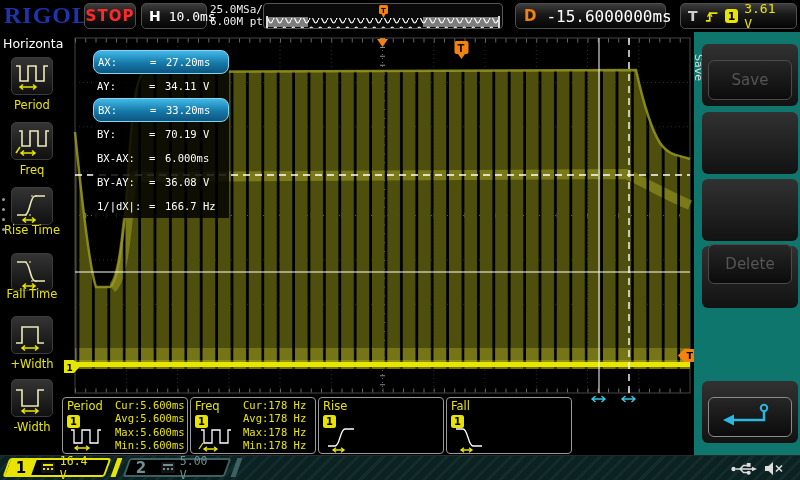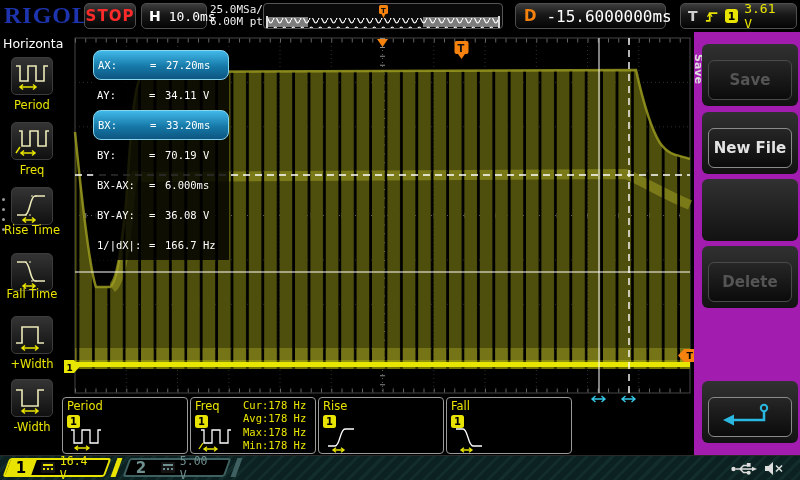--- a/index.html
+++ b/index.html
@@ -35,26 +35,26 @@
   #leftbar .title{position:absolute;left:3px;top:4px;color:#fff;font-size:12.5px;}
   .lbtn{position:absolute;left:11px;width:42px;height:38px;box-sizing:border-box;
         background:linear-gradient(180deg,#343434,#101010);border:1px solid #3c3c3c;
         border-radius:5px;display:flex;align-items:center;justify-content:center;}
   .llab{position:absolute;width:64px;text-align:center;color:#e8e400;font-size:11.5px;}
   .dot{position:absolute;left:2px;width:3px;height:3px;border-radius:50%;background:#999;}
   
   #display{left:64px;top:32px;width:630px;height:423px;background:#000;}
   #cursorbox{position:absolute;left:29px;top:18px;width:136px;background:rgba(0,0,0,0.82);
              font-family:"DejaVu Sans Mono",monospace;font-size:10.5px;color:#fff;}
-  .crow{display:flex;height:30px;align-items:center;box-sizing:border-box;padding:0 4px;}
+  .crow{display:flex;height:24px;align-items:center;box-sizing:border-box;padding:0 4px;}
   .crow .l{width:52px;}.crow .e{width:16px;}.crow .v{flex:1;}
   .crow.hl{background:linear-gradient(180deg,#41b9e9 0%,#1679a8 55%,#0d5580 100%);
            border:1px solid #86d6f0;border-radius:8px;}
   
-  #rightbar{left:694px;top:32px;width:106px;height:423px;background:#a21caf;font-weight:bold;}
+  #rightbar{left:694px;top:32px;width:106px;height:423px;background:#0f766e;}
   #rightbar .tab{position:absolute;left:-2px;top:22px;color:#ddd;font-size:11px;
                  writing-mode:vertical-rl;}
   .plate{position:absolute;left:8px;width:96px;height:62px;border-radius:6px;
          background:linear-gradient(180deg,#313131,#121212);}
   .rbtn{position:absolute;left:14px;width:84px;height:40px;box-sizing:border-box;
         background:linear-gradient(180deg,#262626,#0b0b0b);border:1px solid #8a8a8a;
         border-radius:6px;color:#e3e3e3;font-size:15px;display:flex;align-items:center;
         justify-content:center;}
   .rbtn.dim{border-color:#4a4a4a;color:#555;}
   
@@ -289,41 +289,46 @@
         <span class="v">166.7 Hz</span>
       </div>
     </div>
   </div>
 
   <div id="rightbar" class="abs">
     <div class="tab">Save</div>
     <div class="plate" style="top:12px"></div>
     <div class="rbtn dim" style="top:28px">Save</div>
     <div class="plate" style="top:80px"></div>
-    <div class="rbtn" style="top:96px">New File</div>
     <div class="plate" style="top:147px"></div>
     <div class="plate" style="top:214px"></div>
-    <div class="rbtn dim" style="top:230px">Delete</div>
+    <div class="rbtn dim" style="top:212px">Delete</div>
     <div class="plate" style="top:349px"></div>
     <div class="rbtn" style="top:365px">
       <svg width="64" height="32" viewBox="0 0 64 32">
         <circle cx="46" cy="7" r="3.2" fill="none" stroke="#2ab8e0" stroke-width="2"></circle>
         <path d="M46,10.5 V19 H16" stroke="#2ab8e0" stroke-width="2.5" fill="none"></path>
         <polygon points="16,13.5 16,24.5 5,19" fill="#2ab8e0"></polygon>
       </svg>
     </div>
   </div>
 
   <div class="mpanel" style="left:62px">
     <div class="mtitle">Period</div>
     <div class="mbadge">1</div>
     <svg class="micon" width="44" height="28" viewBox="0 0 44 28">
       <path d="M2,5 h3 v13 h8 v-13 h8 v13 h8 v-13 h3" stroke="#fff" stroke-width="1.3" fill="none"></path>
       <path d="M6,23 h14 M9,20.8 L6,23 L9,25.2 M17,20.8 L20,23 L17,25.2" stroke="#e8e400" stroke-width="1.3" fill="none"></path>
     </svg>
+    <div class="mvals">
+      <div>Cur:5.600ms</div>
+      <div>Avg:5.600ms</div>
+      <div>Max:5.600ms</div>
+      <div>Min:5.600ms</div>
+    </div>
   </div>
 
   <div class="mpanel" style="left:190px">
     <div class="mtitle">Freq</div>
     <div class="mbadge">1</div>
     <svg class="micon" width="44" height="28" viewBox="0 0 44 28">
       <path d="M4,5 h3 v13 h8 v-13 h8 v13 h8 v-13 h3" stroke="#fff" stroke-width="1.3" fill="none"></path>
       <path d="M2,24 l4,-6" stroke="#e8e400" stroke-width="1.3" fill="none"></path>
       <path d="M7,24 h13 M10,21.8 L7,24 L10,26.2 M17,21.8 L20,24 L17,26.2" stroke="#e8e400" stroke-width="1.3" fill="none"></path>
     </svg>

